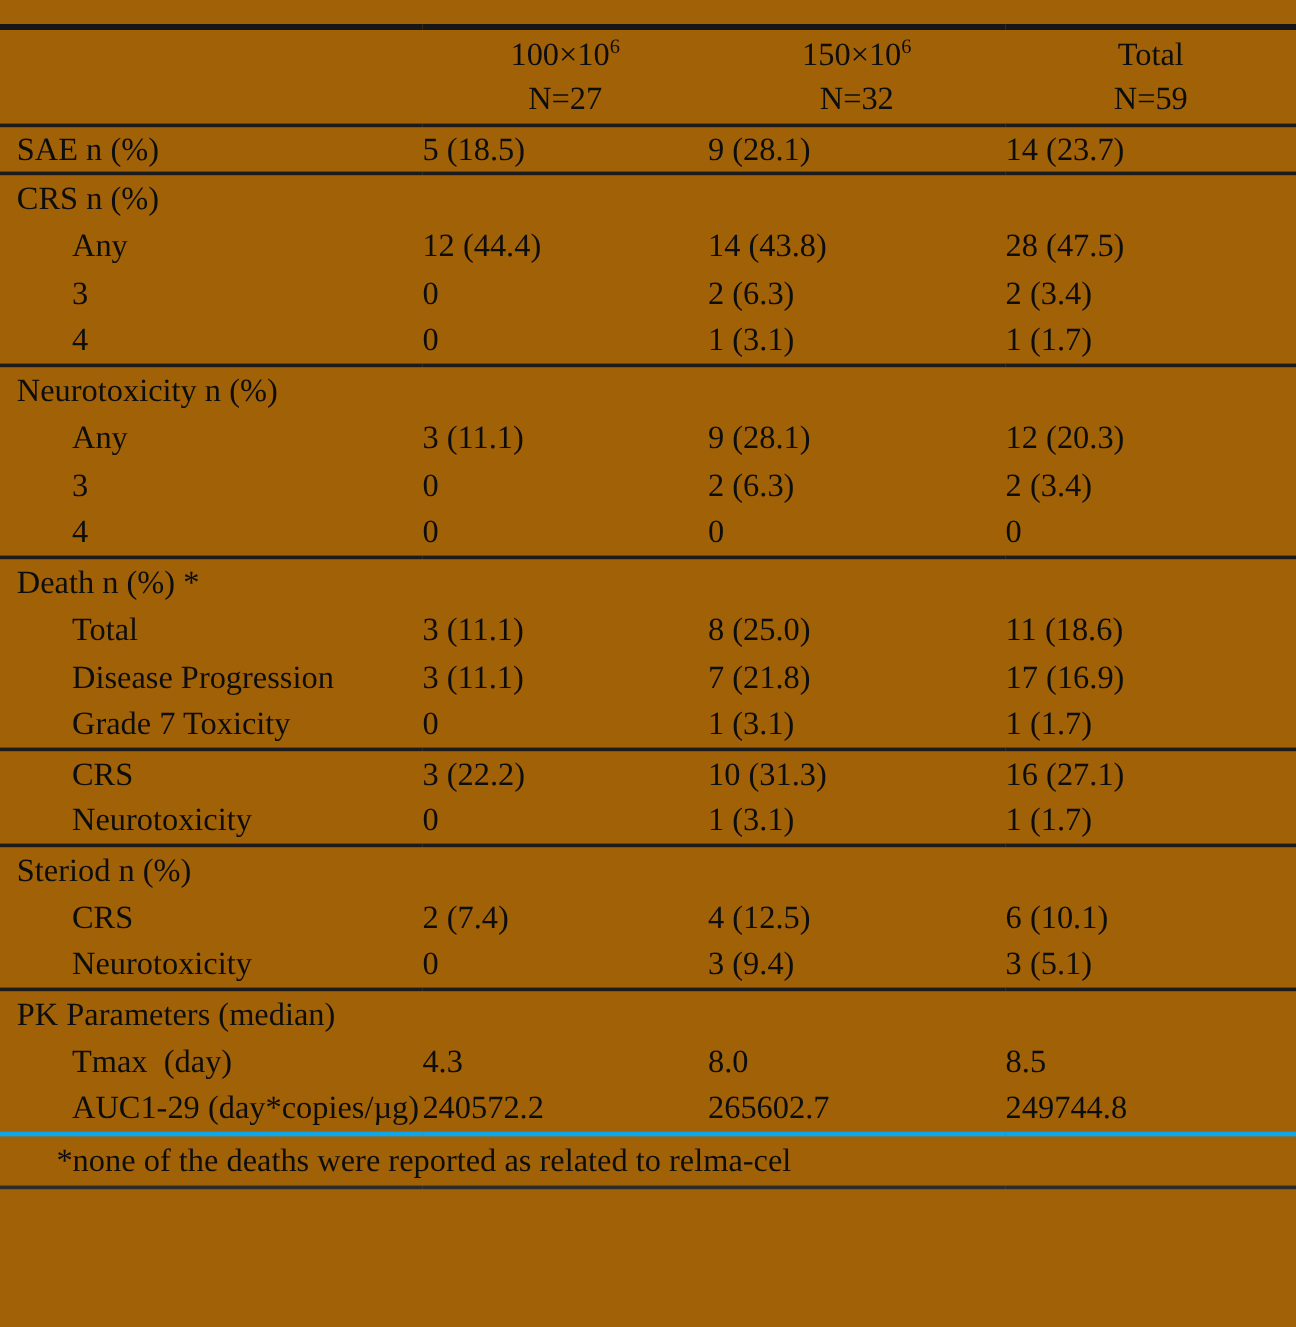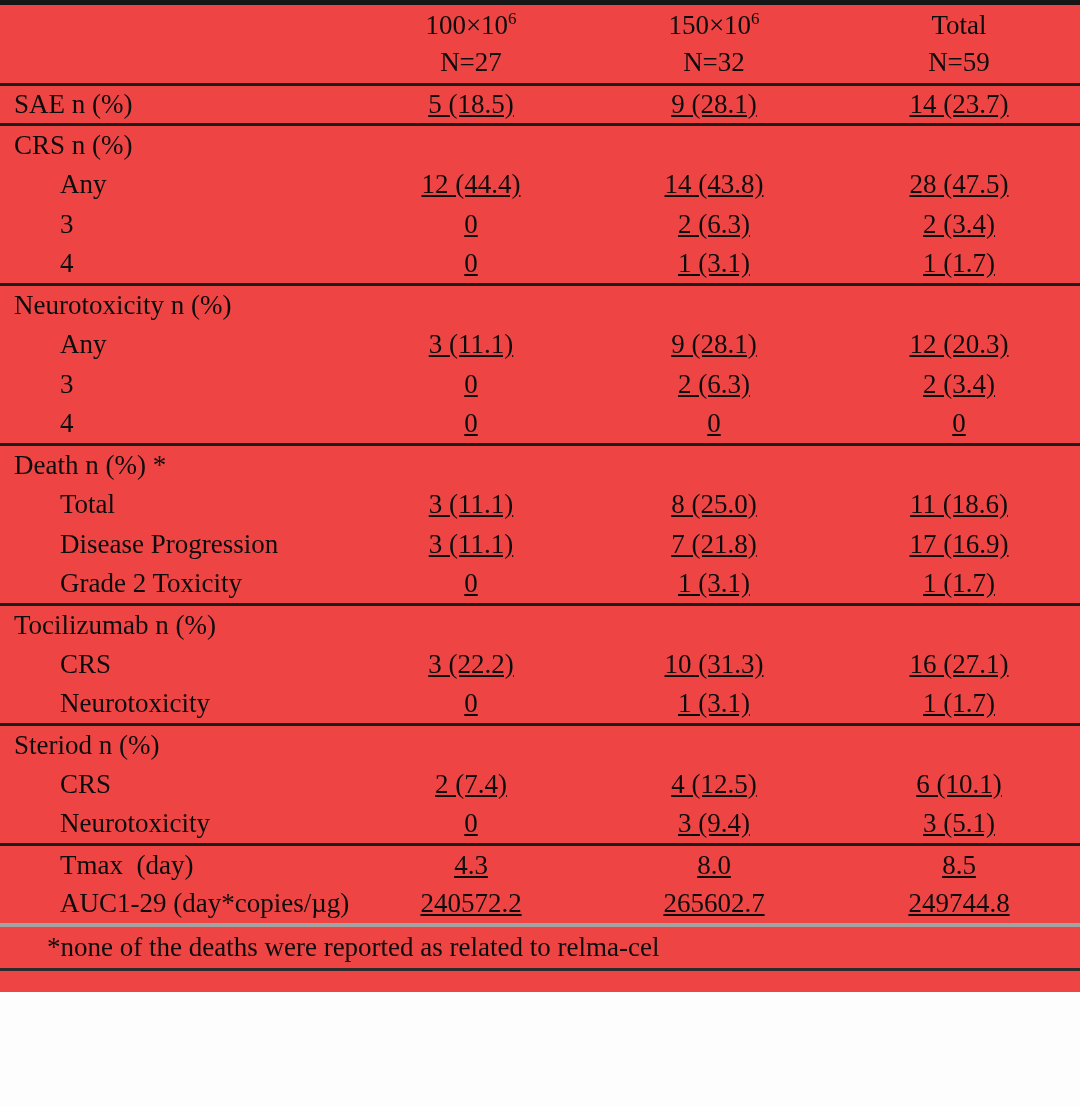--- a/index.html
+++ b/index.html
@@ -3,23 +3,23 @@
 <meta charset="utf-8">
 <style>
   * { margin: 0; padding: 0; box-sizing: border-box; }
   html, body {
     width: 1080px; height: 1106px;
     background: #fdfdfd;
     font-family: "Liberation Serif", serif;
     color: #0d0d0d;
   }
   .page {
-    width: 1080px; height: 992px;
-    padding-top: 0;
-    background: #ef4444;
+    width: 1080px; height: 1106px;
+    padding-top: 20px;
+    background: #a16207;
     overflow: hidden;
   }
   table.results {
     width: 1080px;
     border-collapse: collapse;
     border-top: 5px solid #161616;
     table-layout: fixed;
   }
   col.c-label { width: 352px; }
   col.c-1 { width: 238px; }
@@ -32,24 +32,24 @@
     vertical-align: middle;
     overflow: hidden;
   }
   tr.header-row th { height: 78px; padding: 2px 0; }
   .hdr-line { text-align: center; line-height: 37px; white-space: nowrap; }
   .hdr-line sup { font-size: 17px; line-height: 0; }
 
   tr.row { height: 40px; }
   td.label { text-align: left; padding-left: 14px; white-space: pre-wrap; }
   td.label.sub { padding-left: 60px; }
-  td.val { text-align: center; text-decoration: underline; }
+  td.val { text-align: left; }
 
   tr.rule-3 td, tr.rule-3 th { border-bottom: 3px solid #1c1c1c; }
-  tr.rule-4 td { border-bottom: 4px solid #a3a3a3; }
+  tr.rule-4 td { border-bottom: 4px solid #0ea5e9; }
 
   tr.footnote-row td {
     height: 45px;
     padding-left: 47px;
     border-bottom: 3px solid #2b2b2b;
     text-align: left;
   }
 </style>
 </head>
 <body>
@@ -149,32 +149,26 @@
       <td class="val">8 (25.0)</td>
       <td class="val">11 (18.6)</td>
     </tr>
     <tr class="row">
       <td class="label sub">Disease Progression</td>
       <td class="val">3 (11.1)</td>
       <td class="val">7 (21.8)</td>
       <td class="val">17 (16.9)</td>
     </tr>
     <tr class="row rule-3">
-      <td class="label sub">Grade 2 Toxicity</td>
+      <td class="label sub">Grade 7 Toxicity</td>
       <td class="val">0</td>
       <td class="val">1 (3.1)</td>
       <td class="val">1 (1.7)</td>
     </tr>
 
-    <tr class="row">
-      <td class="label">Tocilizumab n (%)</td>
-      <td></td>
-          <td></td>
-          <td></td>
-    </tr>
     <tr class="row">
       <td class="label sub">CRS</td>
       <td class="val">3 (22.2)</td>
       <td class="val">10 (31.3)</td>
       <td class="val">16 (27.1)</td>
     </tr>
     <tr class="row rule-3">
       <td class="label sub">Neurotoxicity</td>
       <td class="val">0</td>
       <td class="val">1 (3.1)</td>
@@ -193,20 +187,26 @@
       <td class="val">4 (12.5)</td>
       <td class="val">6 (10.1)</td>
     </tr>
     <tr class="row rule-3">
       <td class="label sub">Neurotoxicity</td>
       <td class="val">0</td>
       <td class="val">3 (9.4)</td>
       <td class="val">3 (5.1)</td>
     </tr>
 
+    <tr class="row">
+      <td class="label">PK Parameters (median)</td>
+      <td></td>
+          <td></td>
+          <td></td>
+    </tr>
     <tr class="row">
       <td class="label sub">Tmax  (day)</td>
       <td class="val">4.3</td>
       <td class="val">8.0</td>
       <td class="val">8.5</td>
     </tr>
     <tr class="row rule-4">
       <td class="label sub">AUC1-29 (day*copies/µg)</td>
       <td class="val">240572.2</td>
       <td class="val">265602.7</td>

